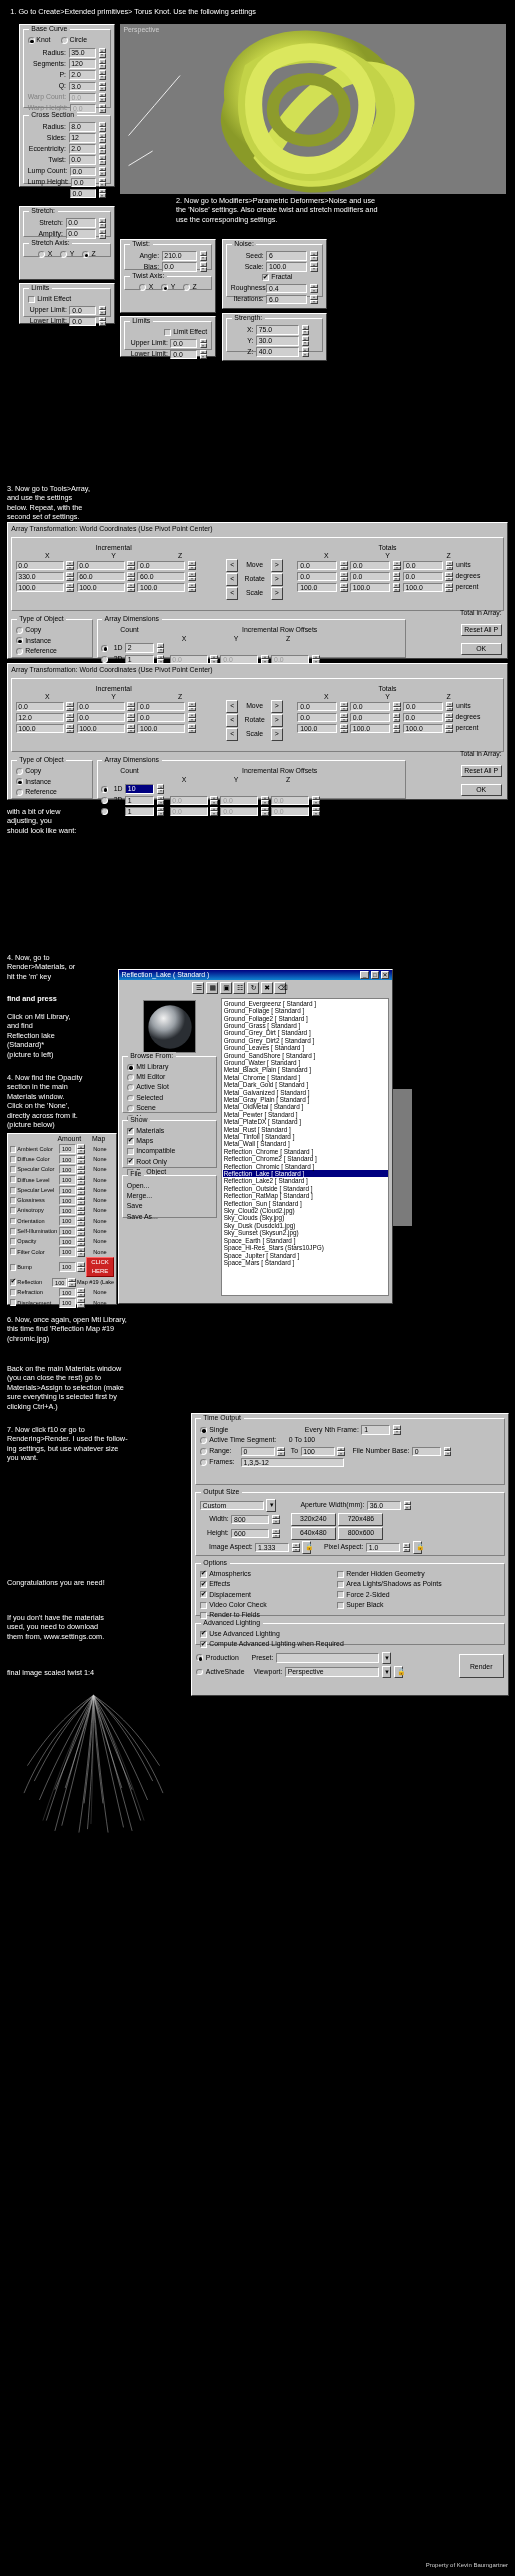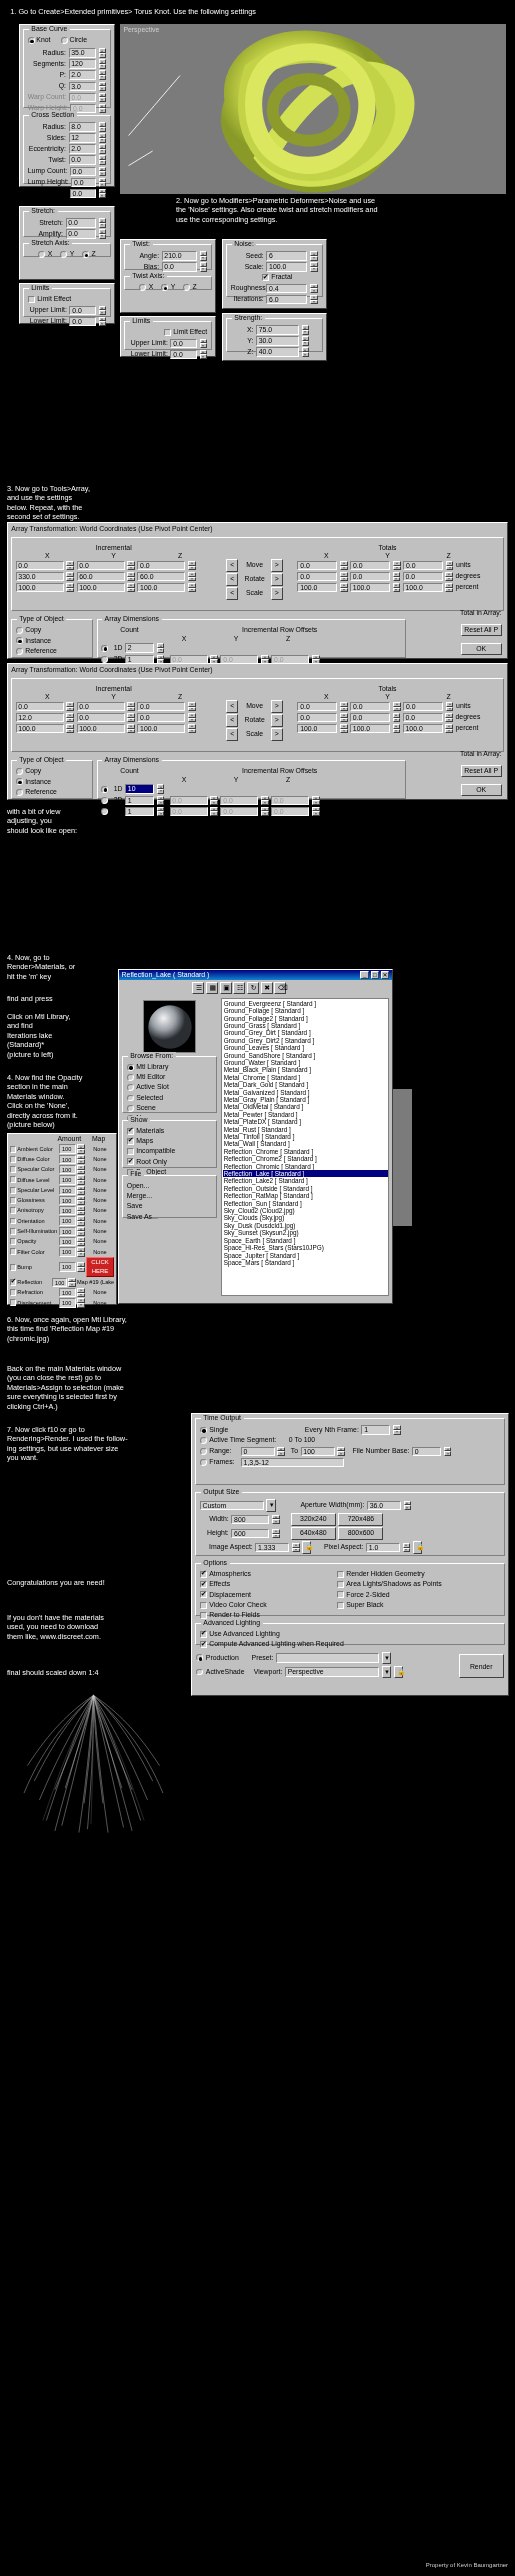--- a/index.html
+++ b/index.html
@@ -951,21 +951,21 @@
       </div>
     </div>
   </div>
   <div class="abs" style="right:5.2px; top:86px; font-size:6.9px; color:#000;">Total in Array:</div>
   <span class="abs btn" style="right:5.2px; top:101px; width:41px;">Reset All P</span>
   <span class="abs btn" style="right:5.2px; top:120px; width:41px;">OK</span>
 </div>
 
 <div class="abs instr" style="left:6.9px; top:807px; width:120px;">with a bit of view
 adjusting, you
-should look like open:</div>
+should look like want:</div>
 
 <div class="abs vp" style="left:156px; top:807px; width:256px; height:137px;">
   <span class="vplabel">Perspective</span>
   <svg width="256" height="137" style="position:absolute;left:0;top:0;" viewBox="0 0 298 160">
     <g stroke="#2a2a2a" stroke-width="0.45" fill="none" opacity="0.95">
       <path d="M150,20 C130,50 110,90 80,140"></path>
         <path d="M150,20 C140,55 128,95 105,145"></path>
       <path d="M150,20 C152,55 150,95 140,150"></path>
         <path d="M150,20 C165,55 178,95 195,148"></path>
       <path d="M150,20 C172,50 192,90 220,138"></path>
@@ -1001,24 +1001,24 @@
       <line x1="150" y1="150" x2="150" y2="124" stroke="#3a48d0" stroke-width="1.2"></line>
       <line x1="150" y1="150" x2="172" y2="157" stroke="#d02020" stroke-width="1.2"></line>
       <line x1="150" y1="150" x2="128" y2="157" stroke="#20a020" stroke-width="1.2"></line>
     </g>
   </svg>
 </div>
 
 <div class="abs instr" style="left:6.9px; top:953px; width:129px;">4. Now, go to
 Render&gt;Materials, or
 hit the 'm' key</div>
-<div class="abs instr" style="left:6.9px; top:994px; width:129px;">find and press</div>
+<div class="abs instr" style="left:6.9px; top:994px; width:129px;font-weight:bold;">find and press</div>
 <div class="abs instr" style="left:6.9px; top:1012px; width:129px;">Click on Mtl Library,
 and find
-Iterations lake
+Reflection lake
 (Standard)*
 (picture to left)</div>
 
 <div class="abs panel" style="left:118px; top:969px; width:275px; height:335px;">
   <div class="titlebar">
     <span>Reflection_Lake ( Standard )</span>
     <span style="display:flex; gap:1.7px;">
       <span class="sbtn">_</span>
       <span class="sbtn">□</span>
       <span class="sbtn">✕</span>
@@ -1513,22 +1513,22 @@
         <span class="btn" style="width:9.4px;">🔒</span>
       </div>
     </div>
     <span class="btn" style="width:45px; height:24px; line-height:22px;">Render</span>
   </div>
 </div>
 
 <div class="abs instr" style="left:6.9px; top:1578px; width:189px;">Congratulations you are need!</div>
 <div class="abs instr" style="left:6.9px; top:1613px; width:189px;">If you don't have the materials
 used, you need to download
-them like, www.discreet.com.</div>
-<div class="abs instr" style="left:6.9px; top:1668px; width:189px;">final should scaled down 1:4</div>
+them from, www.settings.com.</div>
+<div class="abs instr" style="left:6.9px; top:1668px; width:189px;">final image scaled twist 1:4</div>
 
 <div class="abs" style="left:12px; top:1683px; width:163px; height:155px; background:#000;">
   <svg width="163" height="155" viewBox="0 0 190 180">
     <g stroke="#d8d8d8" stroke-width="0.5" fill="none" opacity="0.95">
       <path d="M95,14 C78,48 62,92 40,160"></path>
         <path d="M95,14 C86,50 76,96 58,166"></path>
       <path d="M95,14 C95,52 94,98 88,170"></path>
         <path d="M95,14 C104,52 114,98 130,168"></path>
       <path d="M95,14 C112,48 128,92 150,160"></path>
         <path d="M95,14 C70,38 50,66 26,114"></path>

